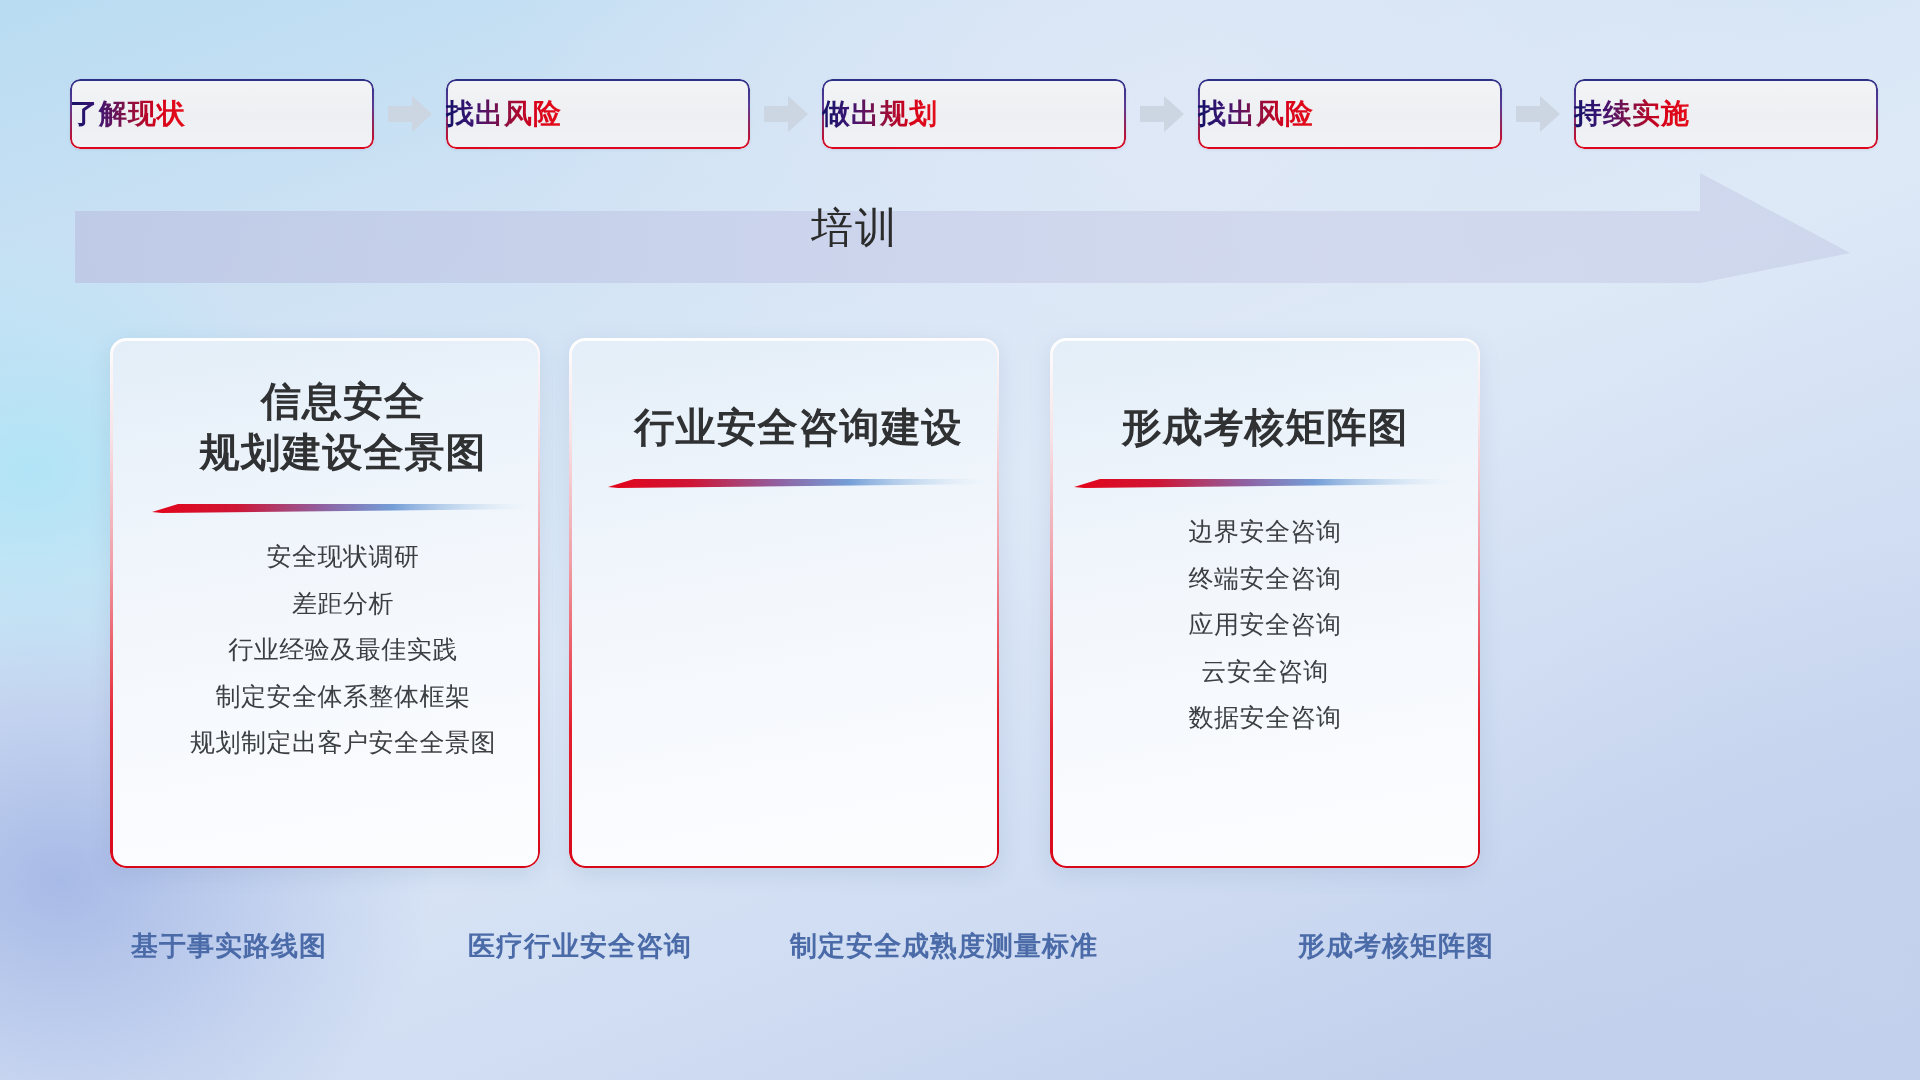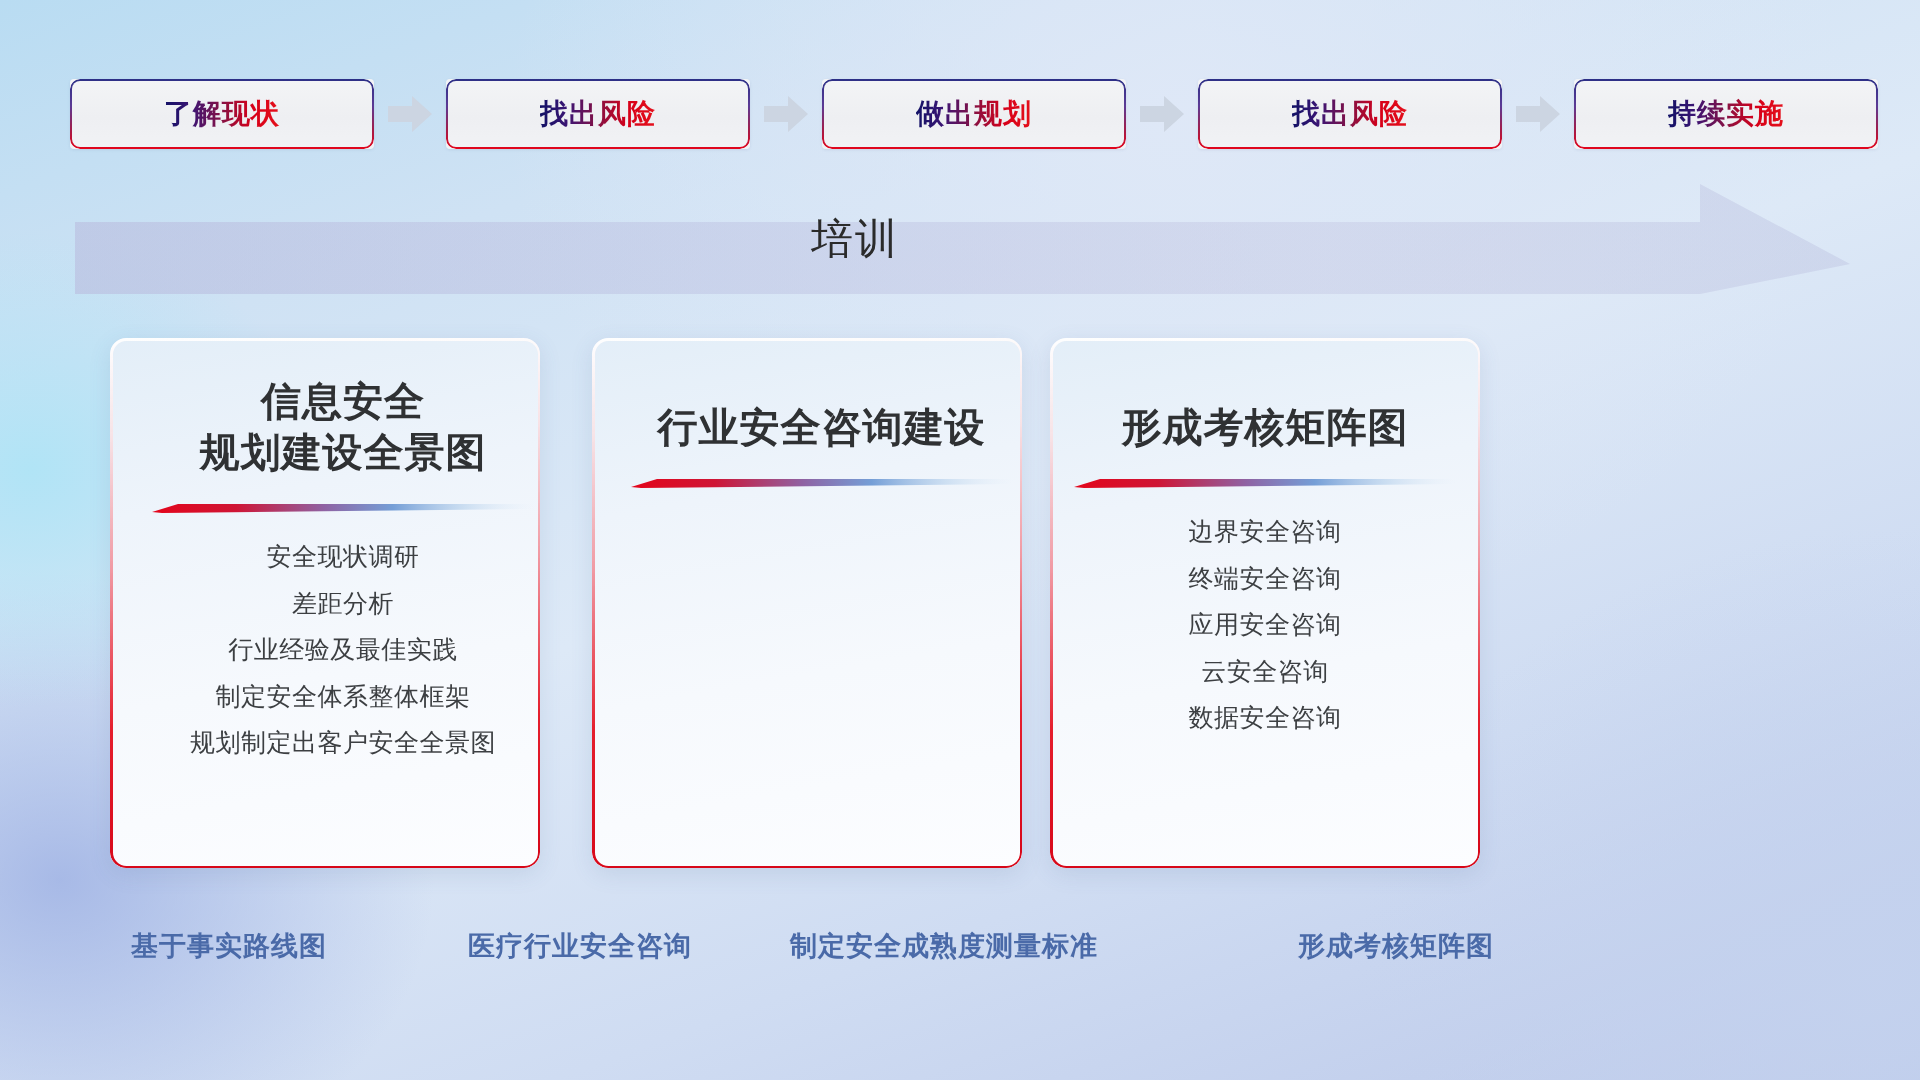--- a/index.html
+++ b/index.html
@@ -31,26 +31,25 @@
     left: 70px;
     width: 1790px;
     height: 72px;
     display: flex;
     align-items: center;
   }
   .step-box {
     position: relative;
     width: 304px;
     height: 70px;
-    border-radius: 4px;
+    border-radius: 10px;
     background: linear-gradient(180deg, #f3f4f6 0%, #eeeff2 55%, #f1f2f5 100%);
     box-shadow: 0 1px 3px rgba(60,80,120,0.10);
     display: flex;
     align-items: center;
-    justify-content: center;
     flex: 0 0 auto;
   }
   .step-box::after {
     content: "";
     position: absolute;
     inset: 0;
     border-radius: 10px;
     padding: 2px;
     background: linear-gradient(180deg, #2c2f86 0%, #5a3a95 38%, #a21c4a 72%, #e3051b 100%);
     -webkit-mask: linear-gradient(#000 0 0) content-box, linear-gradient(#000 0 0);
@@ -76,21 +75,21 @@
     height: 36px;
     margin: 0 14px;
     position: relative;
   }
   .step-arrow svg { display: block; }
 
   
   .banner {
     position: absolute;
     left: 75px;
-    top: 184px;
+    top: 173px;
     width: 1775px;
     height: 110px;
   }
   .banner svg { display: block; }
   .banner-title {
     position: absolute;
     left: 0;
     top: 0;
     width: 1560px;
     height: 110px;
@@ -134,21 +133,21 @@
         rgba(240,150,160,0.95) 42%,
         rgba(229,30,45,1) 72%,
         rgba(214,6,24,1) 100%);
     -webkit-mask: linear-gradient(#000 0 0) content-box, linear-gradient(#000 0 0);
     -webkit-mask-composite: xor;
     mask: linear-gradient(#000 0 0) content-box, linear-gradient(#000 0 0);
     mask-composite: exclude;
     pointer-events: none;
   }
   .card-1 { left: 110px; padding-left: 36px; }
-  .card-2 { left: 592px; padding-left: 29px; }
+  .card-2 { left: 569px; padding-left: 29px; }
   .card-3 { left: 1050px; }
 
   .card-inner {
     position: relative;
     z-index: 2;
     width: 100%;
     height: 100%;
     box-sizing: border-box;
     padding: 38px 24px 24px 24px;
     display: flex;

